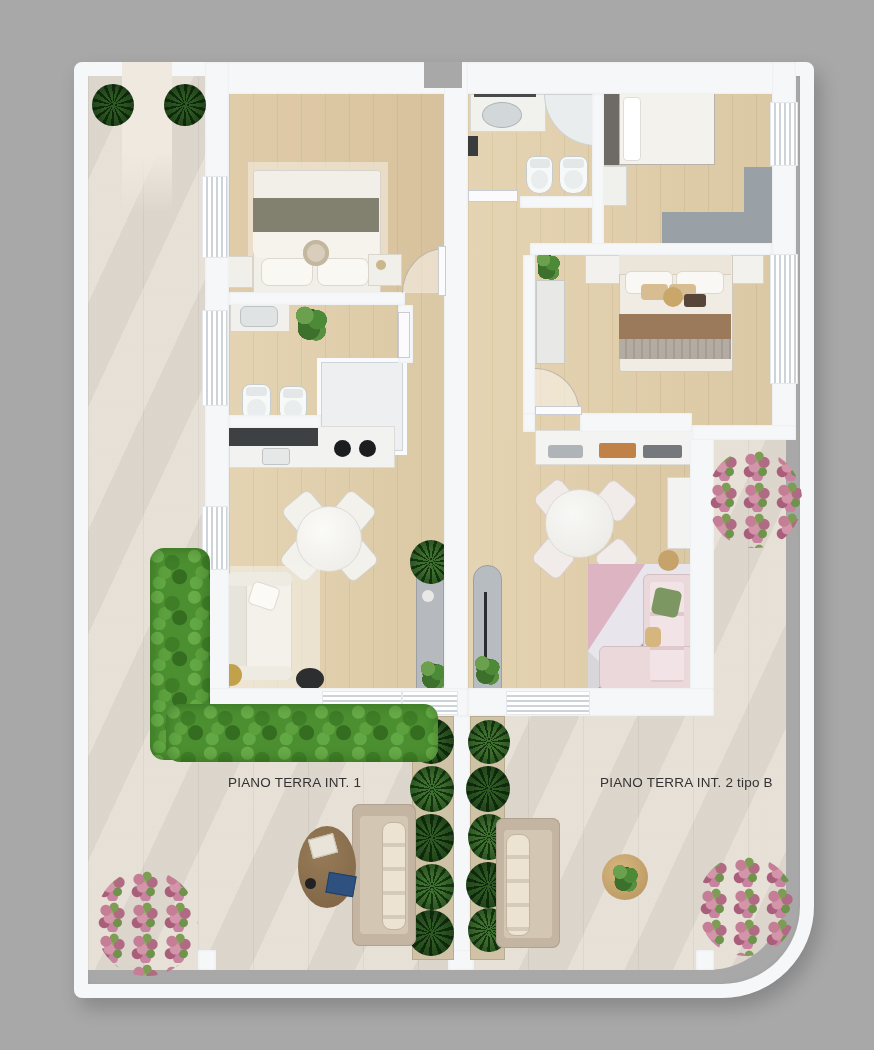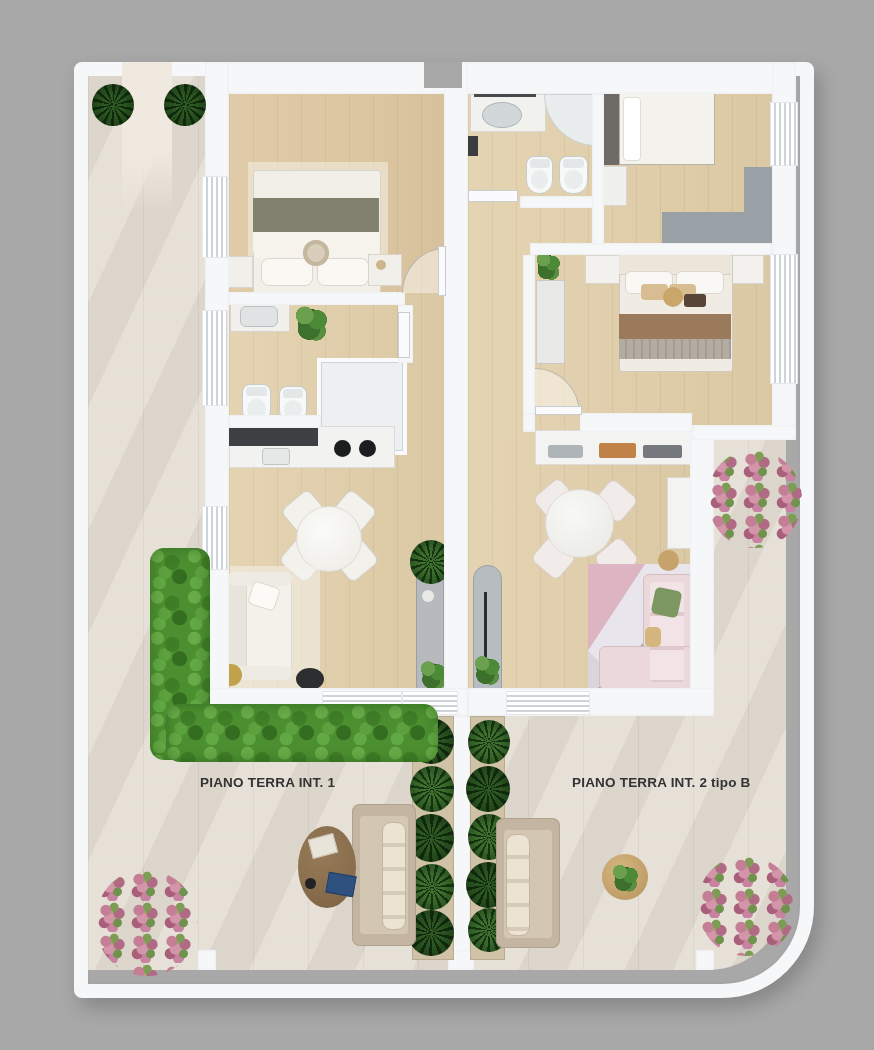--- a/index.html
+++ b/index.html
@@ -58,21 +58,21 @@
       radial-gradient(circle at 50% 45%, #8fae62 0 4px, transparent 5px);
     background-size:33px 31px;}
   
   .toilet{background:#f7f8f8;border:1px solid #c6cbcb;border-radius:8px 8px 13px 13px;}
   .toilet::before{content:"";position:absolute;left:10%;top:6%;width:80%;height:24%;background:#e3e7e7;border-radius:3px;}
   .toilet::after{content:"";position:absolute;left:16%;top:36%;width:68%;height:54%;border-radius:50%;background:#e9eded;}
   .shower{background:#edeff1;border:4px solid #f9fafb;box-shadow:inset 0 0 0 1px #ced4d7;}
   .cushion-strip{background:repeating-linear-gradient(to bottom,#ece3d2 0 20px,#d6cbb8 20px 24px);border-radius:9px;border:1px solid #c2b5a0;}
   .sofa-out{background:#c3b5a2;border-radius:8px;box-shadow:inset 0 0 0 1px #b0a28e;}
   .sofa-out-inner{background:#d3c6b3;border-radius:4px;}
-  .plan-label{font-weight:bold;font-size:13.5px;letter-spacing:0.2px;color:var(--c-label-text,#333);white-space:nowrap;}
+  .plan-label{font-weight:normal;font-size:13.5px;letter-spacing:0.2px;color:var(--c-label-text,#333);white-space:nowrap;margin-left:28px;}
   .chair{background:#f3f1ec;border:1px solid #d4d1c9;border-radius:7px;}
   .chair2{background:#f1ebe9;border:1px solid #d8cfcc;border-radius:7px;}
 </style>
 </head>
 <body>
 
 <div class="scene">
 
   <div class="abs boundary" style="left:74px;top:62px;width:712px;height:908px;"></div>
   <div class="abs terrace" style="left:88px;top:76px;width:698px;height:894px;"></div>

